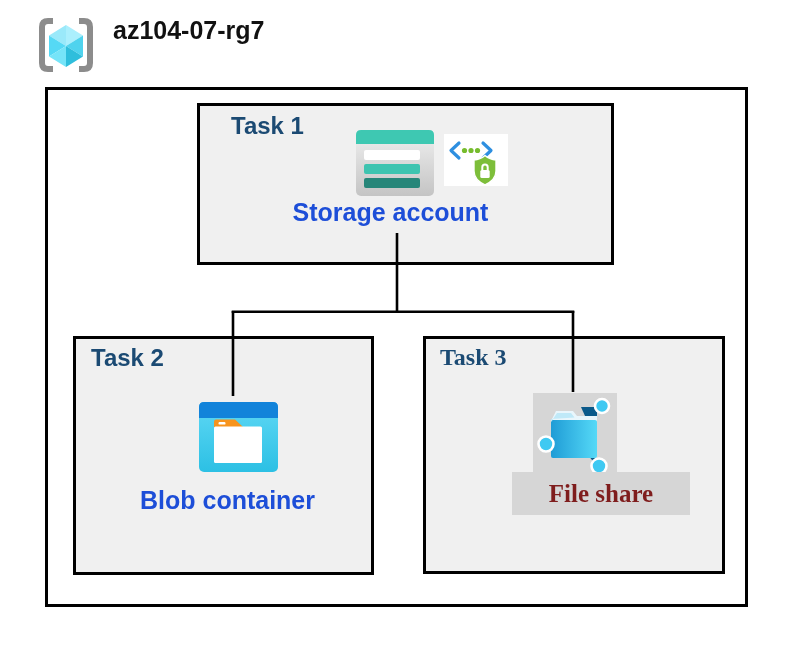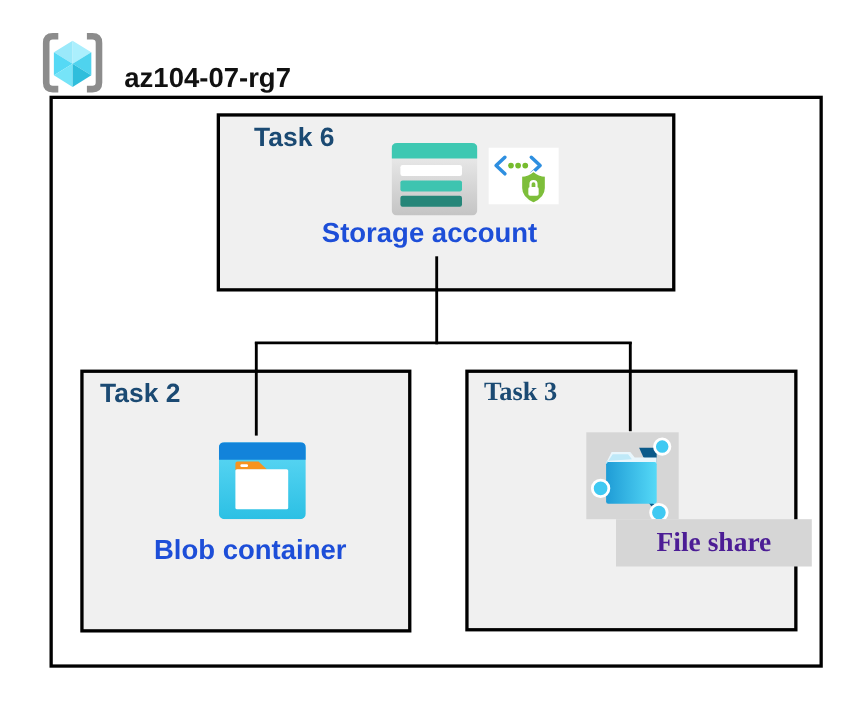--- a/index.html
+++ b/index.html
@@ -6,21 +6,21 @@
   body {
     width: 788px; height: 647px;
     position: relative;
     background: #ffffff;
     font-family: "Liberation Sans", sans-serif;
     overflow: hidden;
   }
   .abs { position: absolute; }
 
   
-  .rg-header { left: 37px; top: 28px; height: 58px; display: flex; align-items: flex-end; }
+  .rg-header { left: 37px; top: 16px; height: 58px; display: flex; align-items: flex-start; }
   .rg-icon { width: 58px; height: 58px; display: block; }
   .rg-title {
     margin-left: 18px;
     font-size: 25px; font-weight: 700; color: #111111;
     letter-spacing: 0px; white-space: nowrap;
   }
 
   
   .outer-box {
     left: 45px; top: 87px; width: 703px; height: 520px;
@@ -61,23 +61,22 @@
 
   .fileshare-icon-bg {
     left: 107px; top: 54px; width: 84px; height: 79px;
     background: #D6D6D6;
   }
   .fileshare-icon { width: 84px; height: 79px; display: block; }
   .fileshare-label-bar {
     left: 86px; top: 133px; width: 178px; height: 43px;
     background: #D6D6D6;
     display: flex; align-items: center; justify-content: center;
-    font-size: 25px; font-weight: 700; color: #4c1d95;
+    font-size: 25px; font-weight: 700; color: #7f1d1d;
     white-space: nowrap;
-    margin-left: 48px;
   }
 
   .connectors {
     left: 0; top: 0; width: 788px; height: 647px;
     pointer-events: none; z-index: 5;
   }
 </style>
 </head>
 <body>
 
@@ -91,21 +90,21 @@
     <polygon points="12,40.5 29,51 29,30" fill="#76E4F8"></polygon>
     <polygon points="46,19.5 46,40.5 29,30" fill="#4FD3EE"></polygon>
     <polygon points="46,40.5 29,51 29,30" fill="#2FBEDC"></polygon>
   </svg>
   <div class="rg-title">az104-07-rg7</div>
 </div>
 
 <div class="abs outer-box"></div>
 
 <div class="abs task-box task1">
-  <div class="task-label">Task 6</div>
+  <div class="task-label">Task 1</div>
 
   <svg class="abs storage-icon" viewBox="0 0 78 66">
     <defs>
       <linearGradient id="sgBody" x1="0" y1="0" x2="0" y2="1">
         <stop offset="0" stop-color="#F0F0F0"></stop>
         <stop offset="1" stop-color="#C4C4C4"></stop>
       </linearGradient>
     </defs>
     <rect x="0" y="0" width="78" height="66" rx="5" fill="url(#sgBody)"></rect>
     <path d="M5 0 H73 Q78 0 78 5 V14 H0 V5 Q0 0 5 0 Z" fill="#3EC8B2"></path>

